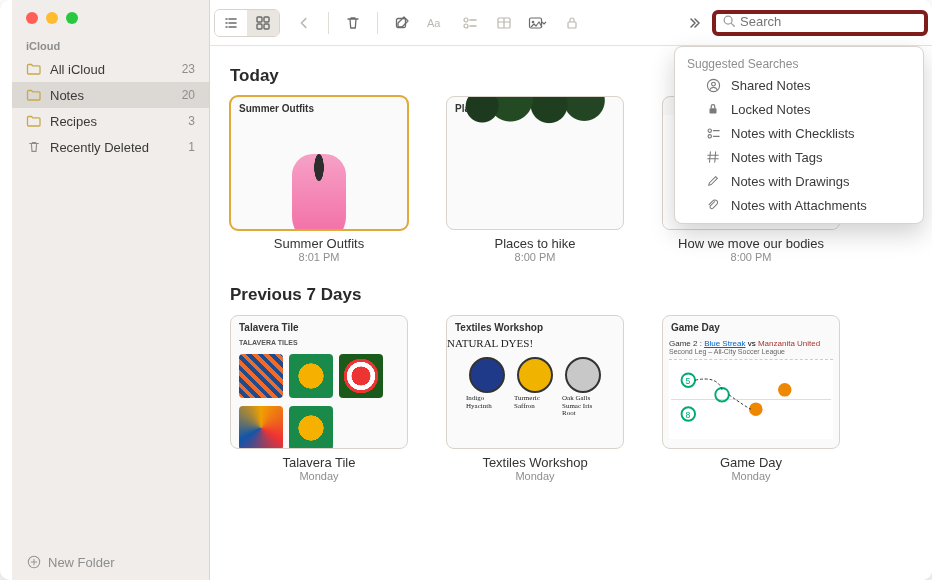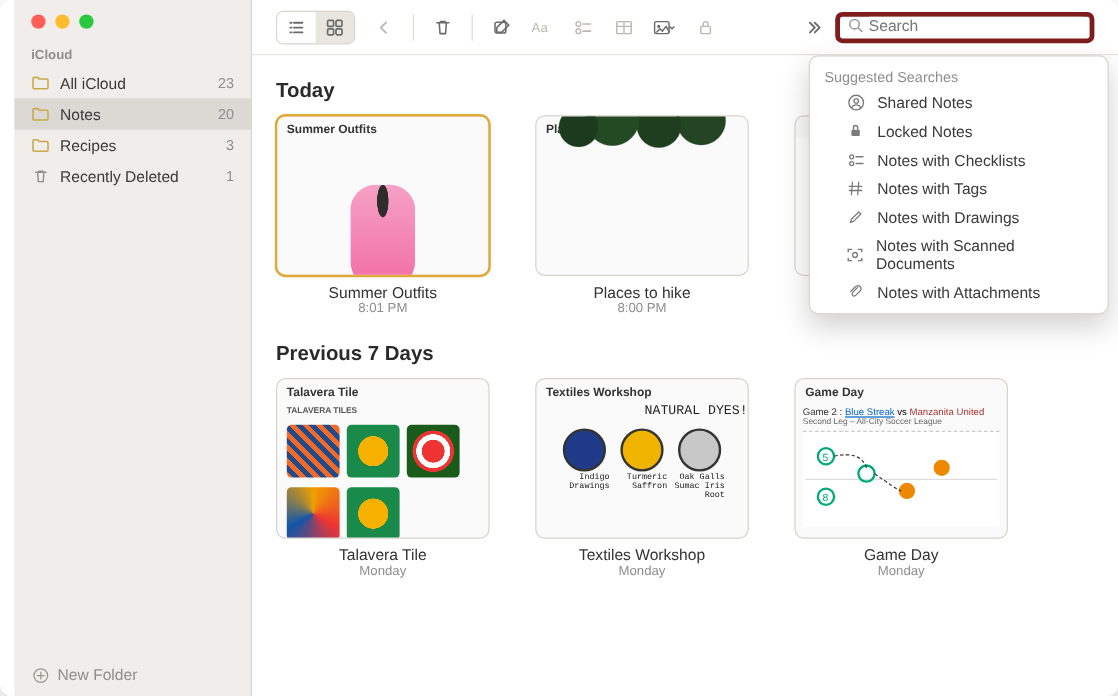--- a/index.html
+++ b/index.html
@@ -8,25 +8,25 @@
 .sidebar { width: 198px; background: #f0edea; display: flex; flex-direction: column; border-right: 1px solid #d9d5d0; margin-left: 12px; }
 .traffic { display: flex; gap: 8px; padding: 12px 14px 8px; }
 .dot { width: 12px; height: 12px; border-radius: 50%; }
 .dot.red{background:#ff5f57}.dot.yellow{background:#febc2e}.dot.green{background:#28c840}
 .section-label { font-size: 11px; color: #8e8e8e; padding: 8px 14px 4px; font-weight: 600; }
 .side-item { display: flex; align-items: center; padding: 3px 14px; height: 26px; font-size: 13px; color: #3a3a3a; cursor: pointer; }
 .side-item.selected { background: #dcd8d4; }
 .side-icon { width: 16px; height: 14px; margin-right: 8px; display: flex; align-items: center; justify-content: center; }
 .side-label { flex: 1; }
 .side-count { color: #8e8e8e; font-size: 12px; }
-.sidebar-foot { margin-top: auto; display: flex; align-items: center; padding: 10px 14px; color: #8e8e8e; font-size: 13px; cursor: pointer; }
+.sidebar-foot { margin-top: auto; display: flex; align-items: flex-start; padding: 10px 14px; color: #8e8e8e; font-size: 13px; cursor: pointer; }
 .sidebar-foot .side-icon{margin-right:6px}
 
 .main { flex: 1; display: flex; flex-direction: column; background: #fff; position: relative; }
-.toolbar { height: 46px; display: flex; align-items: center; padding: 0 20px; gap: 2px; border-bottom: 1px solid #e6e2dd; }
+.toolbar { height: 46px; display: flex; align-items: center; padding: 0 4px; gap: 2px; border-bottom: 1px solid #e6e2dd; }
 .tseg { display: flex; border: 1px solid #d8d3cc; border-radius: 6px; overflow: hidden; margin-right: 6px;}
 .tbtn { width: 32px; height: 26px; display: flex; align-items: center; justify-content: center; color: #6b6b6b; cursor: pointer; background:#fff; }
 .tbtn.active { background: #e9e5df; }
 .tbtn.plain { border: none; }
 .tdiv { width: 1px; height: 22px; background: #e0dcd6; margin: 0 6px; }
 .spacer { flex: 1; }
 .search-wrap { position: relative; }
 .search { width: 216px; height: 26px; border: 4px solid #7f1d1d; border-radius: 6px; background:#fff; display:flex; align-items:flex-start; padding:0 6px; }
 .search input { border:none; outline:none; font-size:13px; width:100%; color:#444; }
 .search .mag { color:#9b9b9b; margin-right:4px; }
@@ -61,21 +61,21 @@
 .tiles { display:flex; gap:6px; padding:8px; }
 .tile{width:44px;height:44px;border-radius:4px}
 .t1{background:repeating-linear-gradient(45deg,#f06a2a 0 4px,#204a8a 4px 8px)}
 .t2{background:radial-gradient(circle,#f5b000 0 40%,#1a8a4a 41% 100%)}
 .t3{background:radial-gradient(circle,#e33 0 30%,#fff 31% 45%,#e33 46% 55%,#1a5a1a 56% 100%)}
 .tile-row2{display:flex;gap:6px;padding:0 8px}
 .t4{background:conic-gradient(#f0a000,#e33,#15a,#f0a000)}
 .swatches{display:flex;gap:12px;justify-content:center;padding:8px 4px 2px}
 .sw{width:36px;height:36px;border-radius:50%;border:2px solid #333}
 .sw1{background:#203a8a}.sw2{background:#f0b400}.sw3{background:#c8c8c8}
-.hand{font-family:Liberation Mono, monospace;font-size:10px;text-align:right;color:#222}
+.hand{font-family:Liberation Serif, serif;font-size:10px;text-align:left;color:#222}
 .gd{background:#fff}
 .gd svg{width:100%;height:100%}
 svg{display:block}
 </style>
 </head>
 <body>
 
 <div class="window">
   <div class="sidebar">
     <div class="traffic">
@@ -278,21 +278,21 @@
             <div class="thumb">
               <div class="thumb-title">Textiles Workshop</div>
               <div style="padding-top:2px">
                 <div class="hand" style="font-size:11px">NATURAL DYES!</div>
                 <div class="swatches">
                   <div class="sw sw1"></div>
                   <div class="sw sw2"></div>
                   <div class="sw sw3"></div>
                 </div>
                 <div style="display:flex;gap:6px;justify-content:center">
-                  <div class="hand" style="width:42px;font-size:7px;line-height:1.1">Indigo Drawings</div>
+                  <div class="hand" style="width:42px;font-size:7px;line-height:1.1">Indigo Hyacinth</div>
                   <div class="hand" style="width:42px;font-size:7px;line-height:1.1">Turmeric Saffron</div>
                   <div class="hand" style="width:42px;font-size:7px;line-height:1.1">Oak Galls Sumac Iris Root</div>
                 </div>
               </div>
             </div>
             <div class="card-title">Textiles Workshop</div>
             <div class="card-time">Monday</div>
           </div>
           <div class="card">
             <div class="thumb">
@@ -366,29 +366,20 @@
           <div class="suggest-item">
             <span class="sicon">
               <svg width="14" height="14" viewBox="0 0 16 16">
                 <path d="M3 13l1-3 7-7 2 2-7 7z" fill="none" stroke="#7a7a7a" stroke-width="1.2" stroke-linejoin="round"></path>
               </svg>
             </span>
             <span>Notes with Drawings</span>
           </div>
           <div class="suggest-item">
             <span class="sicon">
-              <svg width="15" height="15" viewBox="0 0 16 16">
-                <path d="M2 5V3h3M14 5V3h-3M2 11v2h3M14 11v2h-3" fill="none" stroke="#7a7a7a" stroke-width="1.3" stroke-linecap="round"></path>
-                <circle cx="8" cy="8" r="2.2" fill="none" stroke="#7a7a7a" stroke-width="1.2"></circle>
-              </svg>
-            </span>
-            <span>Notes with Scanned Documents</span>
-          </div>
-          <div class="suggest-item">
-            <span class="sicon">
               <svg width="14" height="14" viewBox="0 0 16 16">
                 <path d="M10 4 5 9a2 2 0 002.8 2.8L12 7.6A3 3 0 107.8 3.4L3.5 7.7" fill="none" stroke="#7a7a7a" stroke-width="1.2" stroke-linecap="round"></path>
               </svg>
             </span>
             <span>Notes with Attachments</span>
           </div>
         </div>
     </div>
   </div>
 </div>

